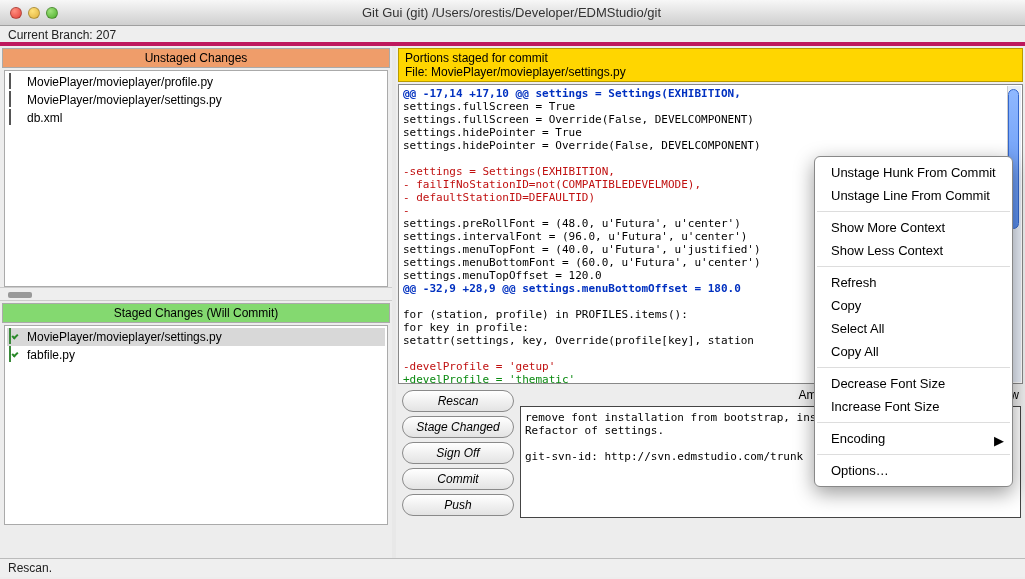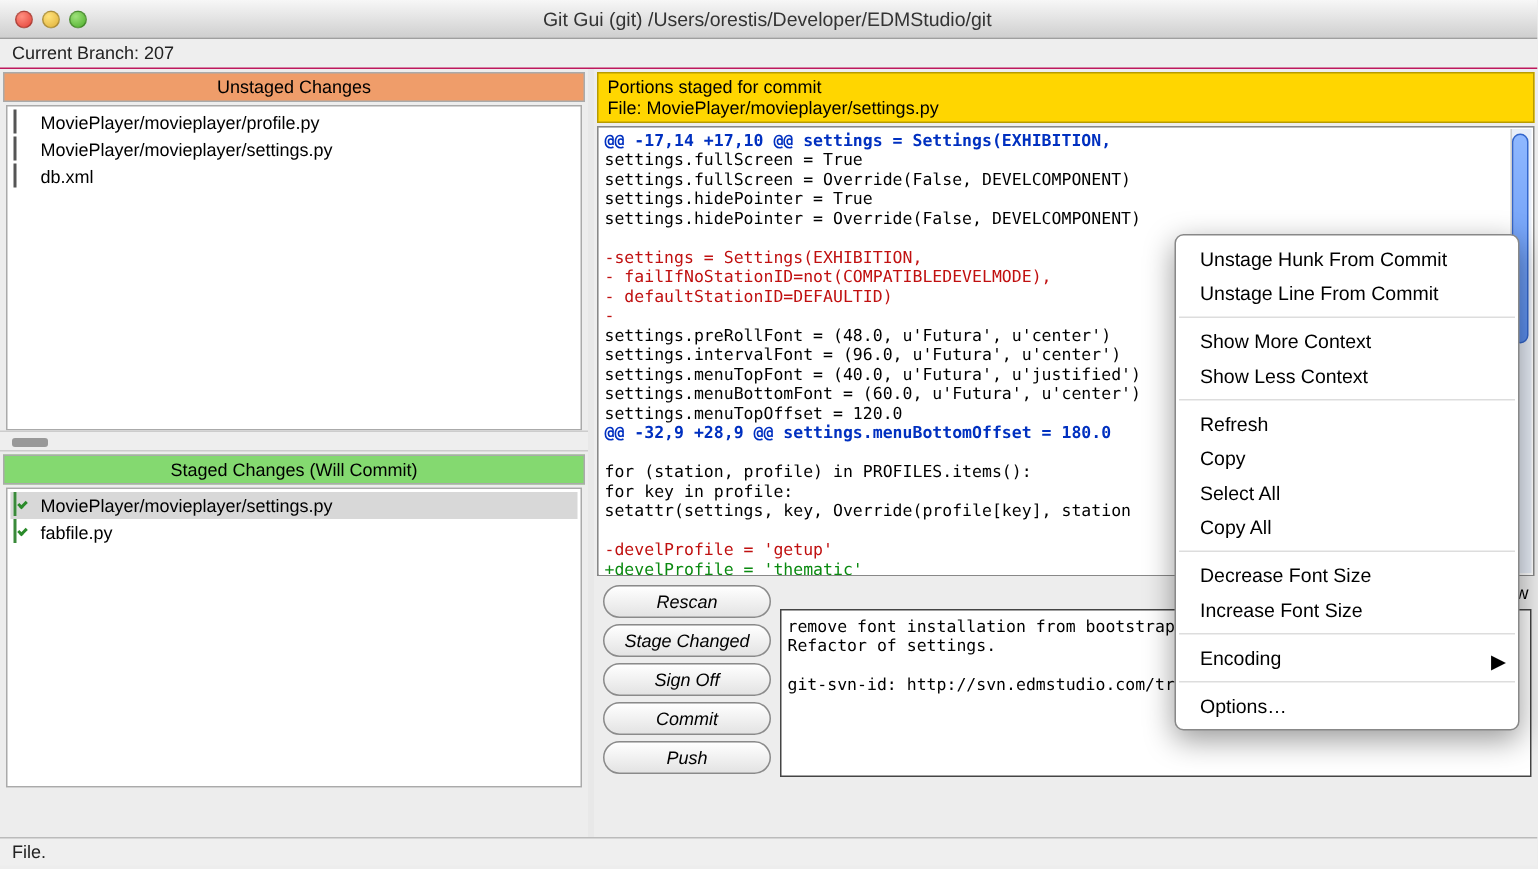--- a/index.html
+++ b/index.html
@@ -21,21 +21,21 @@
     position: relative;
   }
   .traffic { display: flex; gap: 6px; padding-left: 10px; }
   .dot { width: 12px; height: 12px; border-radius: 50%; border: 1px solid rgba(0,0,0,0.25); }
   .dot.red { background: radial-gradient(circle at 35% 30%, #ff8f80, #e34138); }
   .dot.yellow { background: radial-gradient(circle at 35% 30%, #ffe27a, #dfb03b); }
   .dot.green { background: radial-gradient(circle at 35% 30%, #9fe27b, #4cae2a); }
   .titletext { flex: 1; text-align: center; color: #333; font-size: 13px; }
   .branchbar {
     height: 20px; padding: 2px 8px; background: #eeeeee;
-    border-bottom: 1px solid #be185d; color: #222;
+    border-bottom: 4px solid #be185d; color: #222;
   }
   .main { display: flex; height: 512px; }
   .leftcol { width: 396px; display: flex; flex-direction: column; border-right: 4px solid #e8e8e8; }
   .rightcol { flex: 1; display: flex; flex-direction: column; }
   .panelhdr {
     text-align: center; padding: 2px 0; font-size: 12px;
     border: 1px solid #aaa; margin: 2px;
   }
   .hdr-unstaged { background: #ef9d6a; }
   .hdr-staged { background: #84d970; }
@@ -82,21 +82,21 @@
   .commitlabelrow { display:flex; align-items:center; gap:6px; padding:2px 4px; justify-content:flex-end;}
   .radio { width:13px; height:13px; border-radius:50%; border:1px solid #777; background:#fff; display:inline-block;}
   .commitmsg {
     flex:1; margin:2px; border:1px solid #444; background:#fff;
     font-family: Monaco, monospace; font-size:11px; padding:4px; resize:none;
     height: 110px;
   }
   .statusbar { height:19px; padding:2px 8px; background:#efefef; border-top:1px solid #bbb; color:#222; }
   
   .ctxmenu {
-    position: absolute; right: 12px; top: 156px; width: 230px;
+    position: absolute; right: 12px; top: 156px; width: 199px;
     background:#fff; border:1px solid #888; border-radius:6px;
     box-shadow: 0 6px 20px rgba(0,0,0,0.4);
     padding:4px 0; z-index: 100;
   }
   .ctxmenu .mi { padding:4px 16px; cursor:pointer; font-size:13px; }
   .ctxmenu .sep { height:1px; background:#ddd; margin:4px 2px;}
   .ctxmenu .sub { position:relative; }
   .ctxmenu .sub .arrow { position:absolute; right:8px; top:6px; }
 </style>
 </head>
@@ -218,21 +218,21 @@
         </div>
         <textarea class="commitmsg" style="">remove font installation from bootstrap, install to /Library/Fonts. Refactor of settings.
 
 git-svn-id: http://svn.edmstudio.com/trunk</textarea>
       </div>
     </div>
   </div>
 </div>
 
 <div class="statusbar">
-  <span>File.</span>
+  <span>Rescan.</span>
 </div>
 
 <div class="ctxmenu" id="ctxmenu">
     <div class="mi">Unstage Hunk From Commit</div>
     <div class="mi">Unstage Line From Commit</div>
     <div class="sep"></div>
     <div class="mi">Show More Context</div>
     <div class="mi">Show Less Context</div>
     <div class="sep"></div>
     <div class="mi">Refresh</div>

